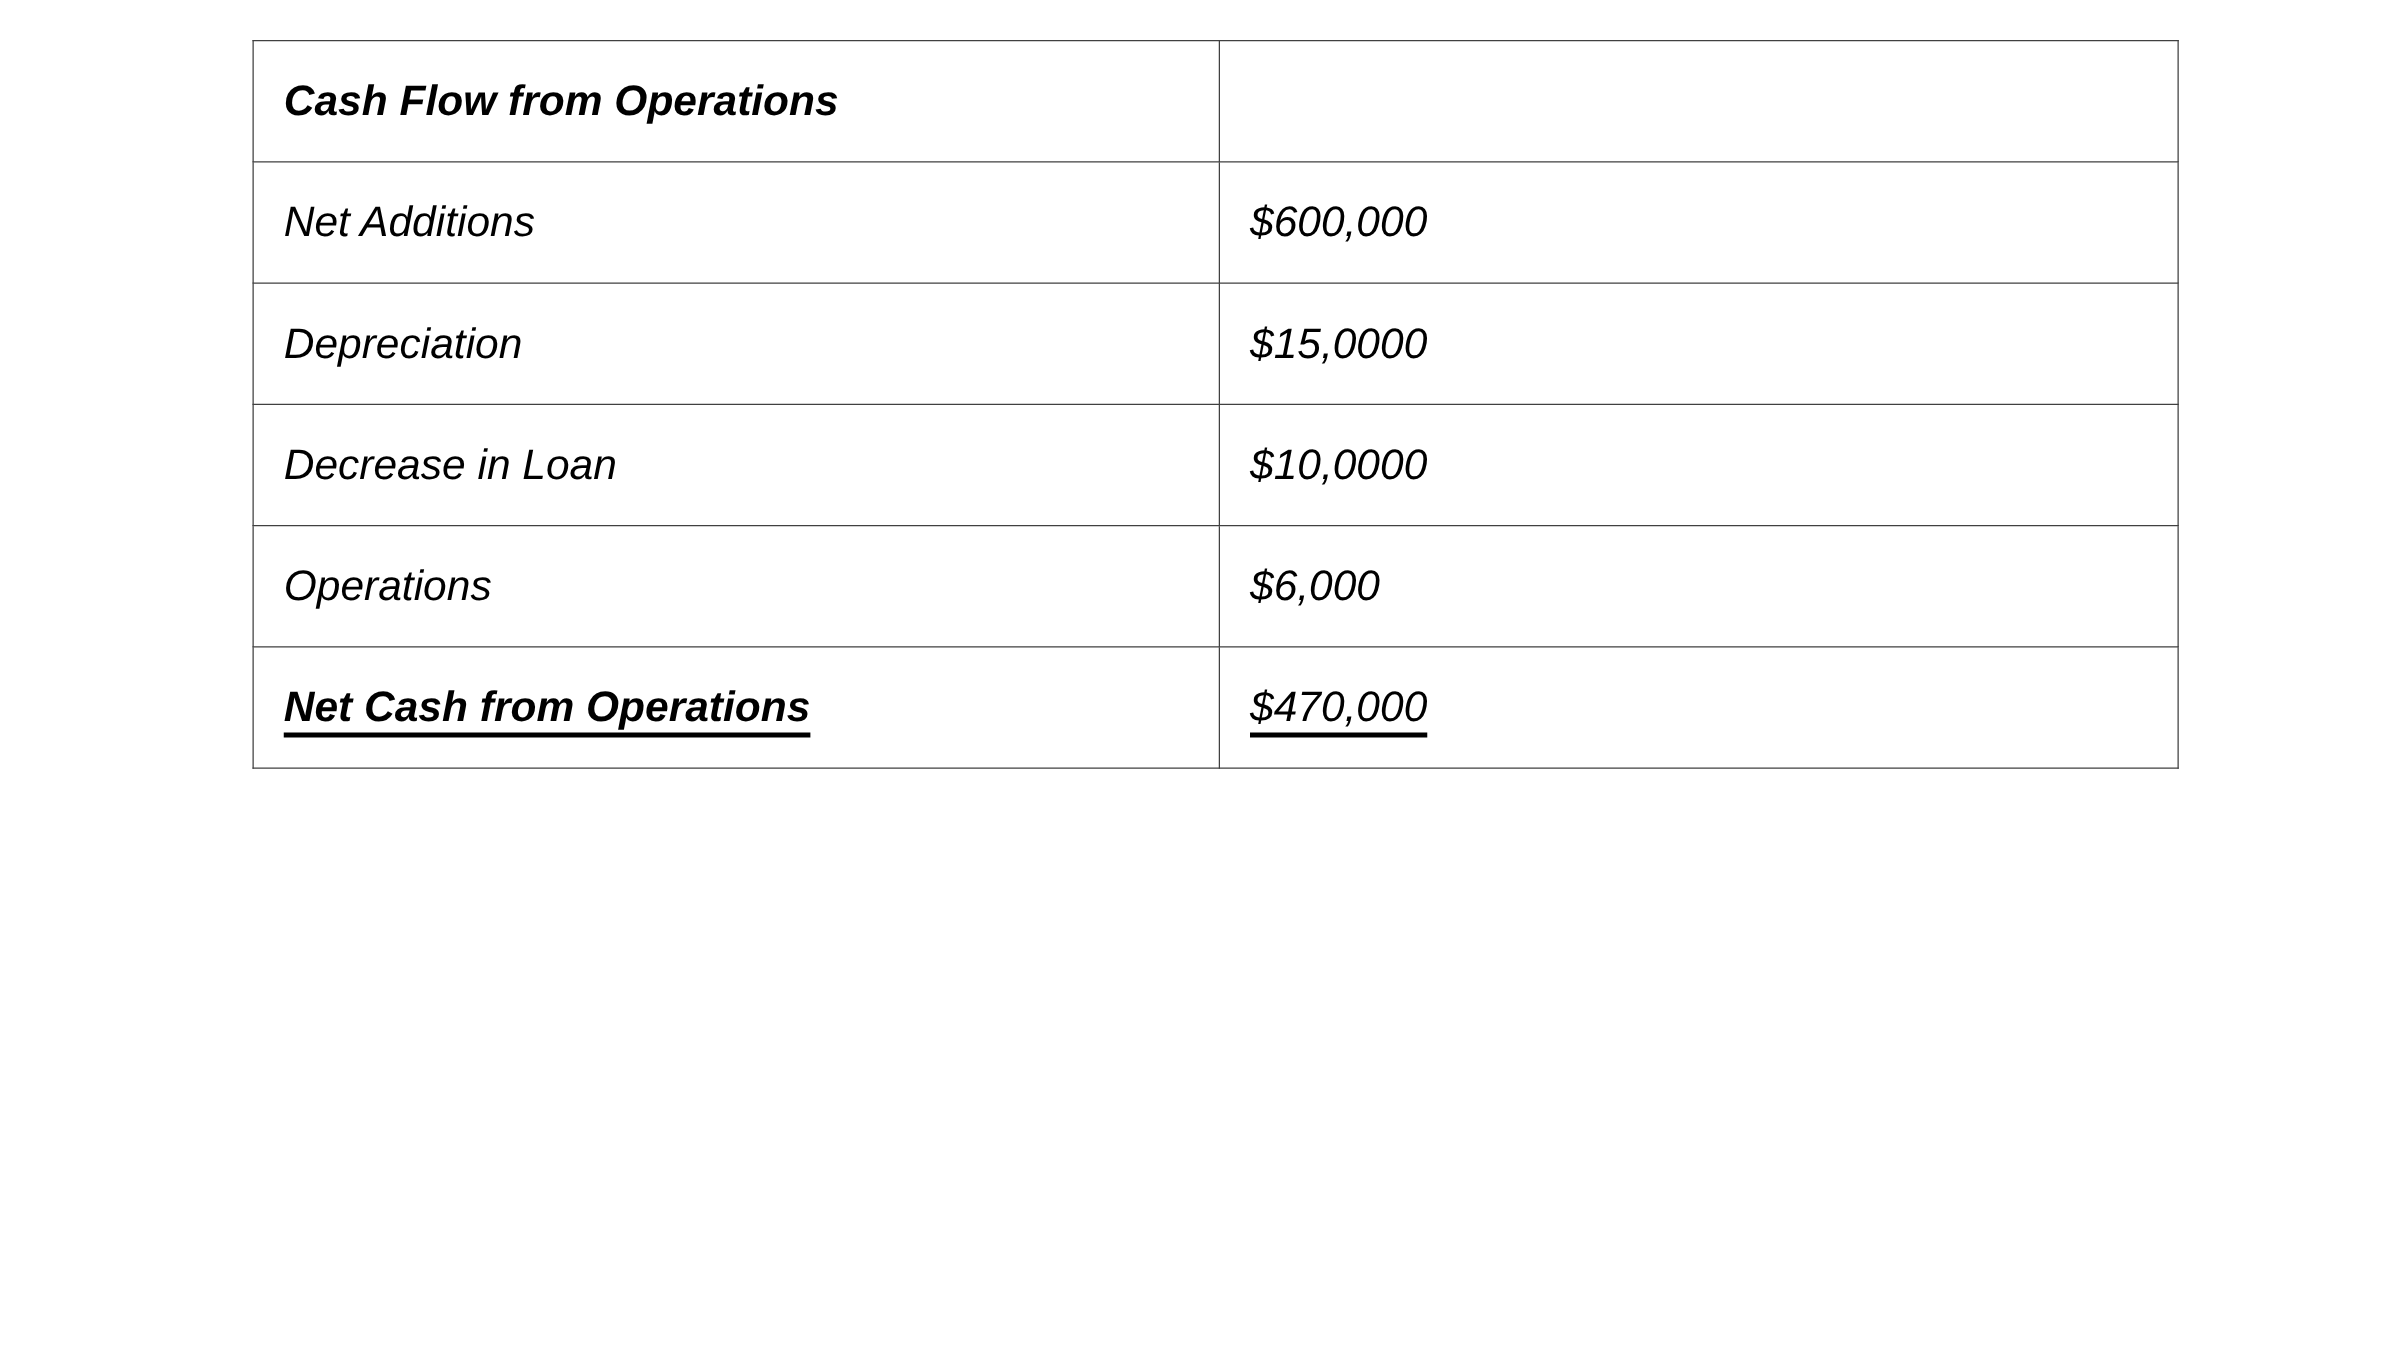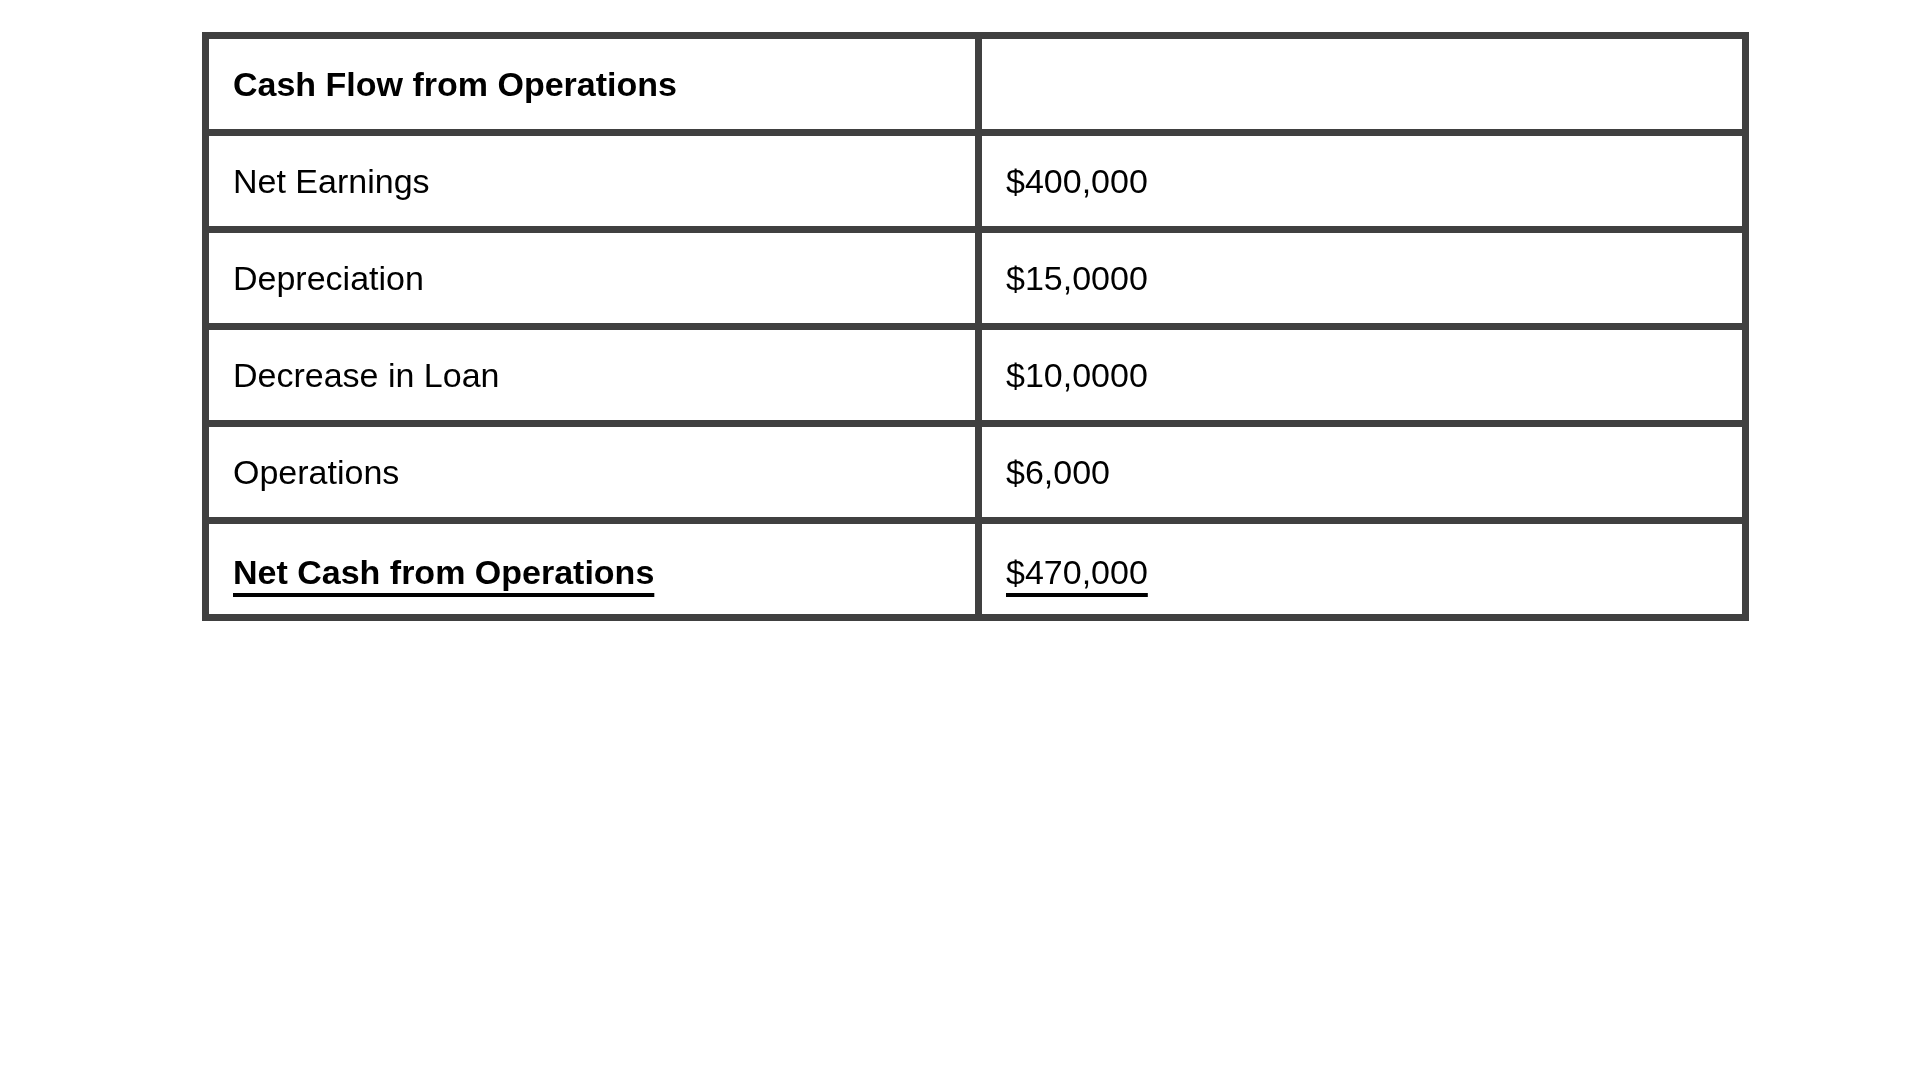--- a/index.html
+++ b/index.html
@@ -23,28 +23,29 @@
     position: absolute;
     left: 202px;
     top: 32px;
     width: 1540px;
     border-collapse: collapse;
     table-layout: fixed;
     background: #ffffff;
   }
 
   table.cashflow td {
-    border: 7px solid #404040;
+    border: 1px solid #404040;
     font-size: 34px;
     line-height: 1.2;
     color: #000000;
     padding: 0 10px 0 24px;
     vertical-align: middle;
     overflow: hidden;
     white-space: nowrap;
+    font-style: italic;
   }
 
   table.cashflow tr { height: 97px; }
 
   table.cashflow col.col-label { width: 773px; }
   table.cashflow col.col-value { width: 767px; }
 
   td.bold { font-weight: bold; }
 
   td.underline {
@@ -67,22 +68,22 @@
     <colgroup>
       <col class="col-label">
       <col class="col-value">
     </colgroup>
     <tbody>
       <tr>
         <td class="bold">Cash Flow from Operations</td>
         <td></td>
       </tr>
       <tr>
-        <td>Net Earnings</td>
-        <td>$400,000</td>
+        <td>Net Additions</td>
+        <td>$600,000</td>
       </tr>
       <tr>
         <td>Depreciation</td>
         <td>$15,0000</td>
       </tr>
       <tr>
         <td>Decrease in Loan</td>
         <td>$10,0000</td>
       </tr>
       <tr>

